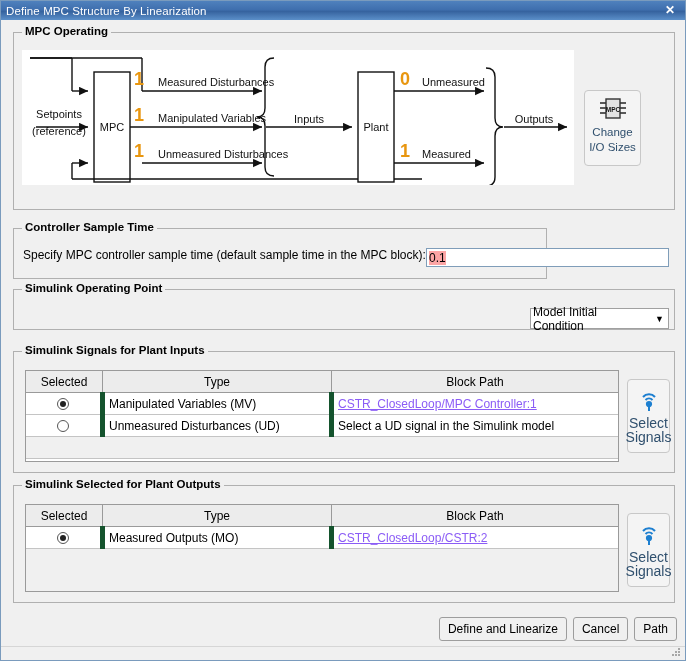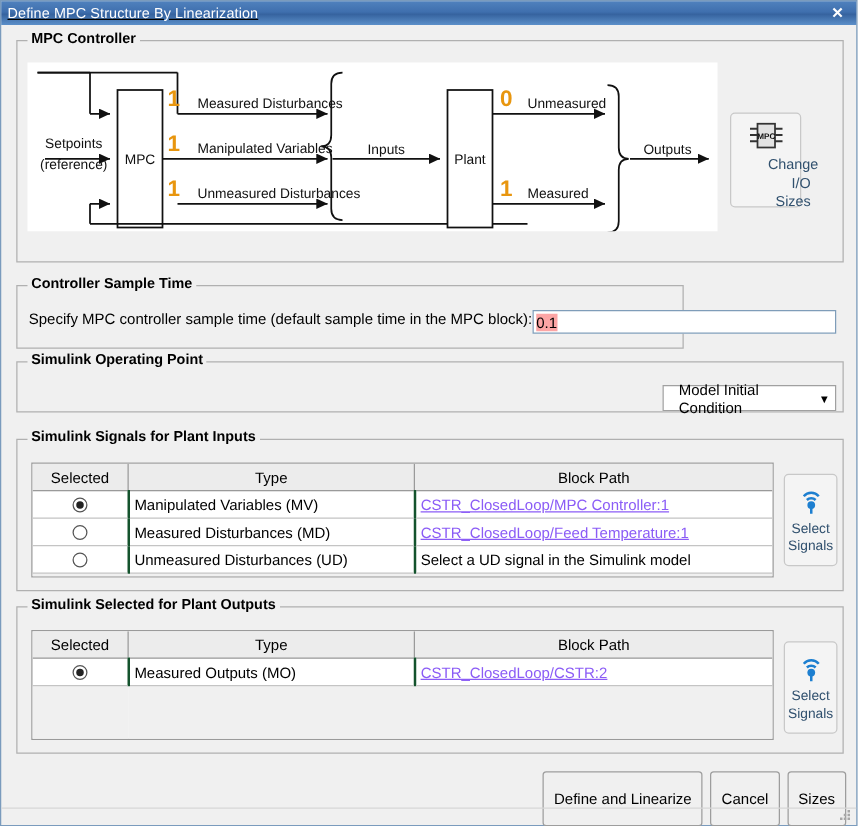--- a/index.html
+++ b/index.html
@@ -2,21 +2,21 @@
 <html><head>
 <meta charset="utf-8">
 <style>
   html,body{margin:0;padding:0;}
   body{
     width:686px;height:661px;overflow:hidden;
     font-family:"Liberation Sans",sans-serif;
     font-size:12px;color:#000;background:#f0f0f0;
   }
   .window{width:686px;height:661px;position:relative;background:#f0f0f0;
-          border:1px solid #7a9bbd;box-sizing:border-box;text-decoration:underline;}
+          border:1px solid #7a9bbd;box-sizing:border-box;}
   
   .titlebar{
     height:19px;width:100%;box-sizing:border-box;
     background:linear-gradient(to bottom,#4f81bd 0%,#3f6fae 45%,#36639f 55%,#5b8fc9 100%);
     display:flex;align-items:center;position:relative;
   }
   .titlebar .ttl{color:#fff;font-size:11.5px;padding-left:5px;letter-spacing:.1px;white-space:nowrap;}
   .closebtn{position:absolute;right:2px;top:0px;width:26px;height:17px;
     display:flex;align-items:center;justify-content:center;color:#fff;font-size:12px;font-weight:bold;cursor:pointer;}
   
@@ -24,70 +24,70 @@
   .group>.legend{position:absolute;top:-8px;left:8px;background:#f0f0f0;padding:0 3px;
     font-weight:bold;font-size:11.5px;white-space:nowrap;}
   
   #diagram-panel{position:absolute;left:21px;top:49px;width:552px;height:135px;background:#fff;}
   #diagram-svg{display:block;}
   
   .iobtn{position:absolute;left:583px;top:89px;width:57px;height:76px;
     border:1px solid #c8c8c8;border-radius:4px;background:#f4f4f4;
     display:flex;flex-direction:column;align-items:center;justify-content:flex-start;
     padding-top:5px;box-sizing:border-box;cursor:pointer;}
-  .iobtn .lbl{font-size:11.5px;color:#30506e;line-height:15px;text-align:right;margin-left:44px;}
+  .iobtn .lbl{font-size:11.5px;color:#30506e;line-height:15px;text-align:right;}
   
   .rowline{position:absolute;display:flex;align-items:center;}
   .txtfield{border:1px solid #7f9db9;background:#fff;height:19px;box-sizing:border-box;
     display:flex;align-items:center;padding-left:2px;font-size:12px;}
   .sel{background:#fca5a5;}
   
   .combo{border:1px solid #a0a0a0;background:#fff;height:21px;box-sizing:border-box;
-    display:flex;align-items:center;justify-content:space-between;padding:0 4px 0 12px;
+    display:flex;align-items:center;justify-content:space-between;padding:0 4px 0 2px;
     font-size:12px;cursor:pointer;}
   .caret{font-size:9px;margin-left:6px;}
   
   .tbl{position:absolute;border:1px solid #9a9a9a;background:#fff;box-sizing:border-box;overflow:hidden;}
   .tbl table{border-collapse:collapse;width:100%;font-size:12px;padding-left:40px;}
   .tbl th{background:#ececec;border-right:1px solid #9a9a9a;border-bottom:1px solid #9a9a9a;
     font-weight:normal;height:21px;padding:0 4px;}
   .tbl th:last-child{border-right:none;}
-  .tbl td{border-right:2px solid #14532d;border-bottom:1px solid #c4c4c4;height:21px;padding:0 4px;}
+  .tbl td{border-right:5px solid #14532d;border-bottom:1px solid #c4c4c4;height:21px;padding:0 4px;}
   .tbl td:last-child{border-right:none;}
   .tbl td.c{text-align:center;}
   .lnk{color:#8b5cf6;text-decoration:underline;cursor:pointer;}
   .radio{display:inline-block;width:12px;height:12px;border-radius:50%;
     border:1px solid #555;background:#fff;position:relative;vertical-align:middle;cursor:pointer;box-sizing:border-box;}
   .radio.on::after{content:"";position:absolute;left:2px;top:2px;width:6px;height:6px;
     border-radius:50%;background:#222;}
   .filler{background:#f0f0f0;}
   
   .ssbtn{position:absolute;width:43px;border:1px solid #c8c8c8;border-radius:4px;background:#f4f4f4;
     display:flex;flex-direction:column;align-items:center;justify-content:center;cursor:pointer;box-sizing:border-box;}
-  .ssbtn .lbl{font-size:11px;color:#30506e;line-height:14px;text-align:left;}
+  .ssbtn .lbl{font-size:14px;color:#30506e;line-height:14px;text-align:left;}
   
   .btn{border:1px solid #9d9d9d;border-radius:3px;background:#f0f0f0;height:22px;
-    display:inline-flex;align-items:center;justify-content:center;padding:10px 8px;font-size:12px;cursor:pointer;}
+    display:inline-flex;align-items:center;justify-content:center;padding:0 8px;font-size:12px;cursor:pointer;}
   #btnrow{position:absolute;right:8px;top:616px;display:flex;gap:6px;}
   .hsep{position:absolute;left:0;width:100%;height:1px;background:#d6d6d6;}
   .grip{position:absolute;right:4px;bottom:3px;width:10px;height:10px;}
   .grip i{position:absolute;width:2px;height:2px;background:#a7a7a7;}
 </style>
 </head>
 <body>
 
 <div class="window">
 
   <div class="titlebar">
     <span class="ttl">Define MPC Structure By Linearization</span>
     <div class="closebtn">✕</div>
   </div>
 
   <div class="group" style="left:12px;top:31px;width:662px;height:178px;">
-    <span class="legend">MPC Controller</span>
+    <span class="legend">MPC Operating</span>
   </div>
 
   <div id="diagram-panel">
     <svg id="diagram-svg" width="552" height="135" viewBox="0 0 552 135">
       <defs>
         <marker id="ar" markerWidth="7" markerHeight="7" refX="6.4" refY="3" orient="auto">
           <path d="M0,0 L6.5,3 L0,6 z" fill="#111"></path>
         </marker>
       </defs>
       <g stroke="#111" stroke-width="1.4" fill="none">
@@ -202,26 +202,20 @@
       <tbody>
         <tr>
           <td class="c">
             <span class="radio on"></span></td>
           <td>Manipulated Variables (MV)</td>
           <td><span class="lnk">CSTR_ClosedLoop/MPC Controller:1</span></td>
         </tr>
         <tr>
           <td class="c">
             <span class="radio"></span></td>
-          <td>Measured Disturbances (MD)</td>
-          <td><span class="lnk">CSTR_ClosedLoop/Feed Temperature:1</span></td>
-        </tr>
-        <tr>
-          <td class="c">
-            <span class="radio"></span></td>
           <td>Unmeasured Disturbances (UD)</td>
           <td>Select a UD signal in the Simulink model</td>
         </tr>
         <tr>
           <td class="filler" style="border-right:none;"></td>
           <td class="filler" style="border-right:none;"></td>
           <td class="filler"></td>
         </tr>
       </tbody>
     </table>
@@ -275,21 +269,21 @@
         <rect x="10" y="15" width="2" height="7" fill="#1d7fd0"></rect>
       </svg>
     </span>
     <span class="lbl">Select</span>
     <span class="lbl">Signals</span>
   </div>
 
   <div id="btnrow">
     <div class="btn">Define and Linearize</div>
     <div class="btn">Cancel</div>
-    <div class="btn">Sizes</div>
+    <div class="btn">Path</div>
   </div>
   <div class="hsep" style="top:645px;"></div>
   <div class="grip">
     <i style="left:7px;top:1px;"></i>
       <i style="left:4px;top:4px;"></i>
       <i style="left:7px;top:4px;"></i>
     <i style="left:1px;top:7px;"></i>
       <i style="left:4px;top:7px;"></i>
       <i style="left:7px;top:7px;"></i>
   </div>

